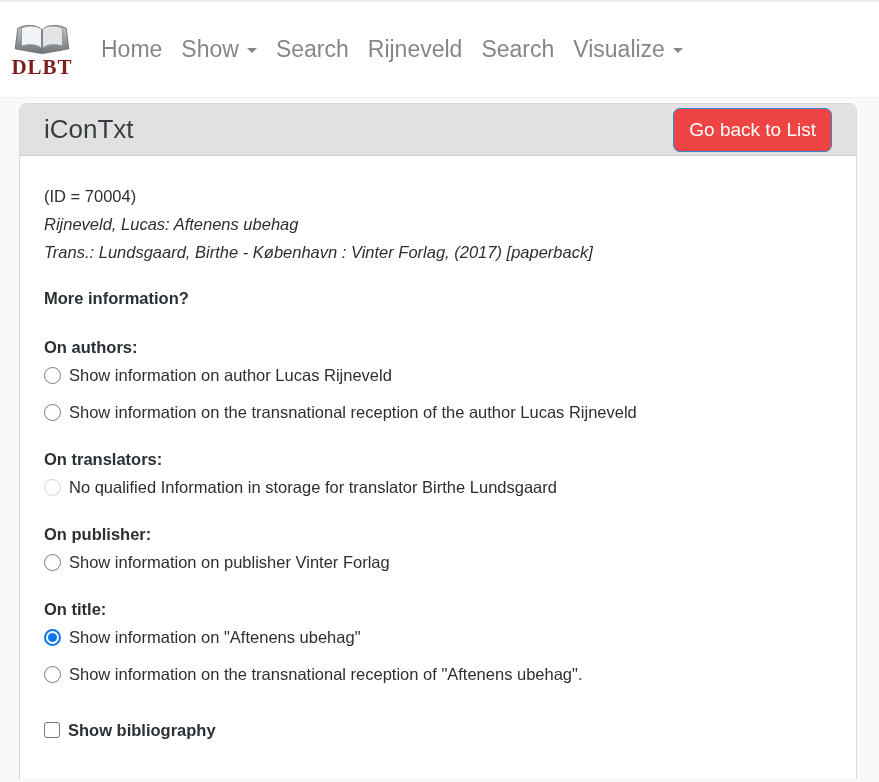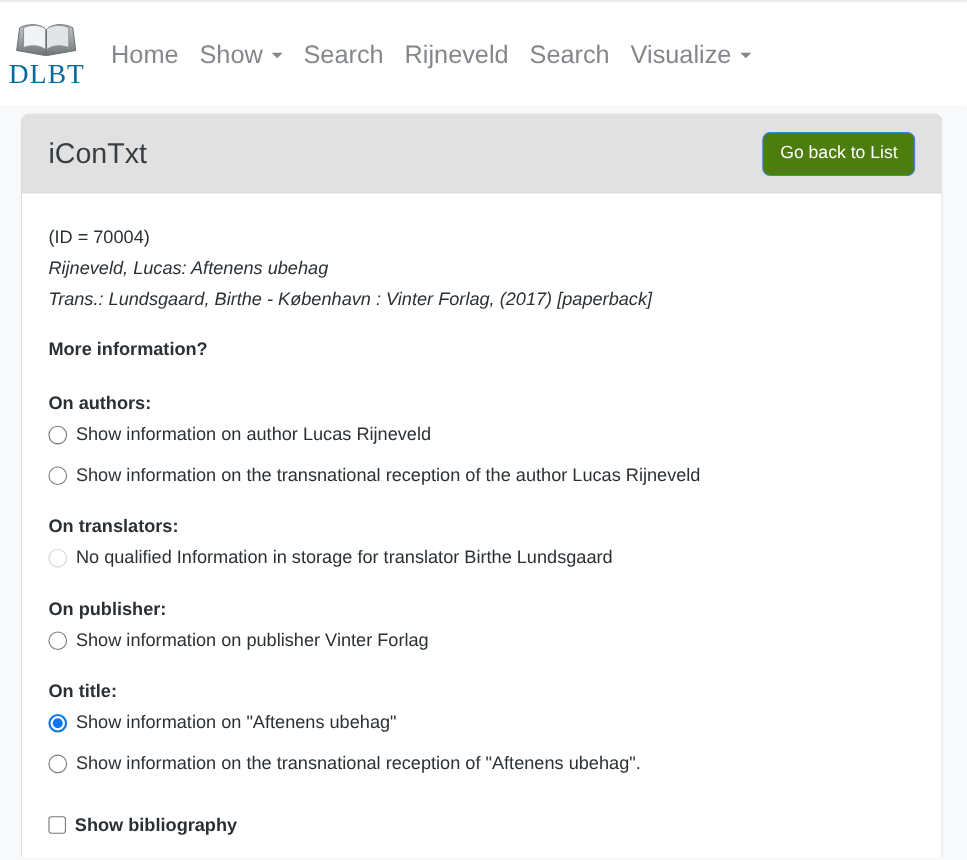--- a/index.html
+++ b/index.html
@@ -24,23 +24,23 @@
   }
   .brand {
     width: 68px;
     text-align: center;
     margin-right: 16px;
     cursor: pointer;
     line-height: 1;
   }
   .brand-text {
     font-family: "Liberation Serif", serif;
-    font-size: 25px;
-    font-weight: 400;
-    color: #0369a1;
+    font-size: 21px;
+    font-weight: 700;
+    color: #7f1d1d;
     letter-spacing: 1px;
     margin-top: -2px;
   }
   .nav-links { display: flex; align-items: center; }
   .nav-link {
     color: #83878b;
     font-size: 23px;
     padding: 8px 9px;
     margin-right: 1px;
     cursor: pointer;
@@ -68,33 +68,33 @@
     height: 100%;
   }
   .card-header {
     background: #e1e1e1;
     border-bottom: 1px solid #cfcfcf;
     border-radius: 7px 7px 0 0;
     padding: 14px 24px;
     display: flex;
     align-items: center;
     justify-content: space-between;
-    height: 72px;
+    height: 52px;
   }
   .card-title {
     font-size: 26px;
     font-weight: 400;
     color: #383d42;
   }
   .btn-primary {
-    background: #4d7c0f;
+    background: #ef4444;
     border: 1px solid #3888d8;
     color: #fff;
     font-family: "Liberation Sans", sans-serif;
-    font-size: 16px;
+    font-size: 19px;
     padding: 10px 15px;
     border-radius: 7px;
     cursor: pointer;
     margin-left: 12px;
   }
   .card-body { padding: 26px 24px; font-size: 16.5px; }
 
   .record-line { line-height: 28px; }
   .italic { font-style: italic; }
   .bold-italic { font-style: italic; font-weight: 400; }

